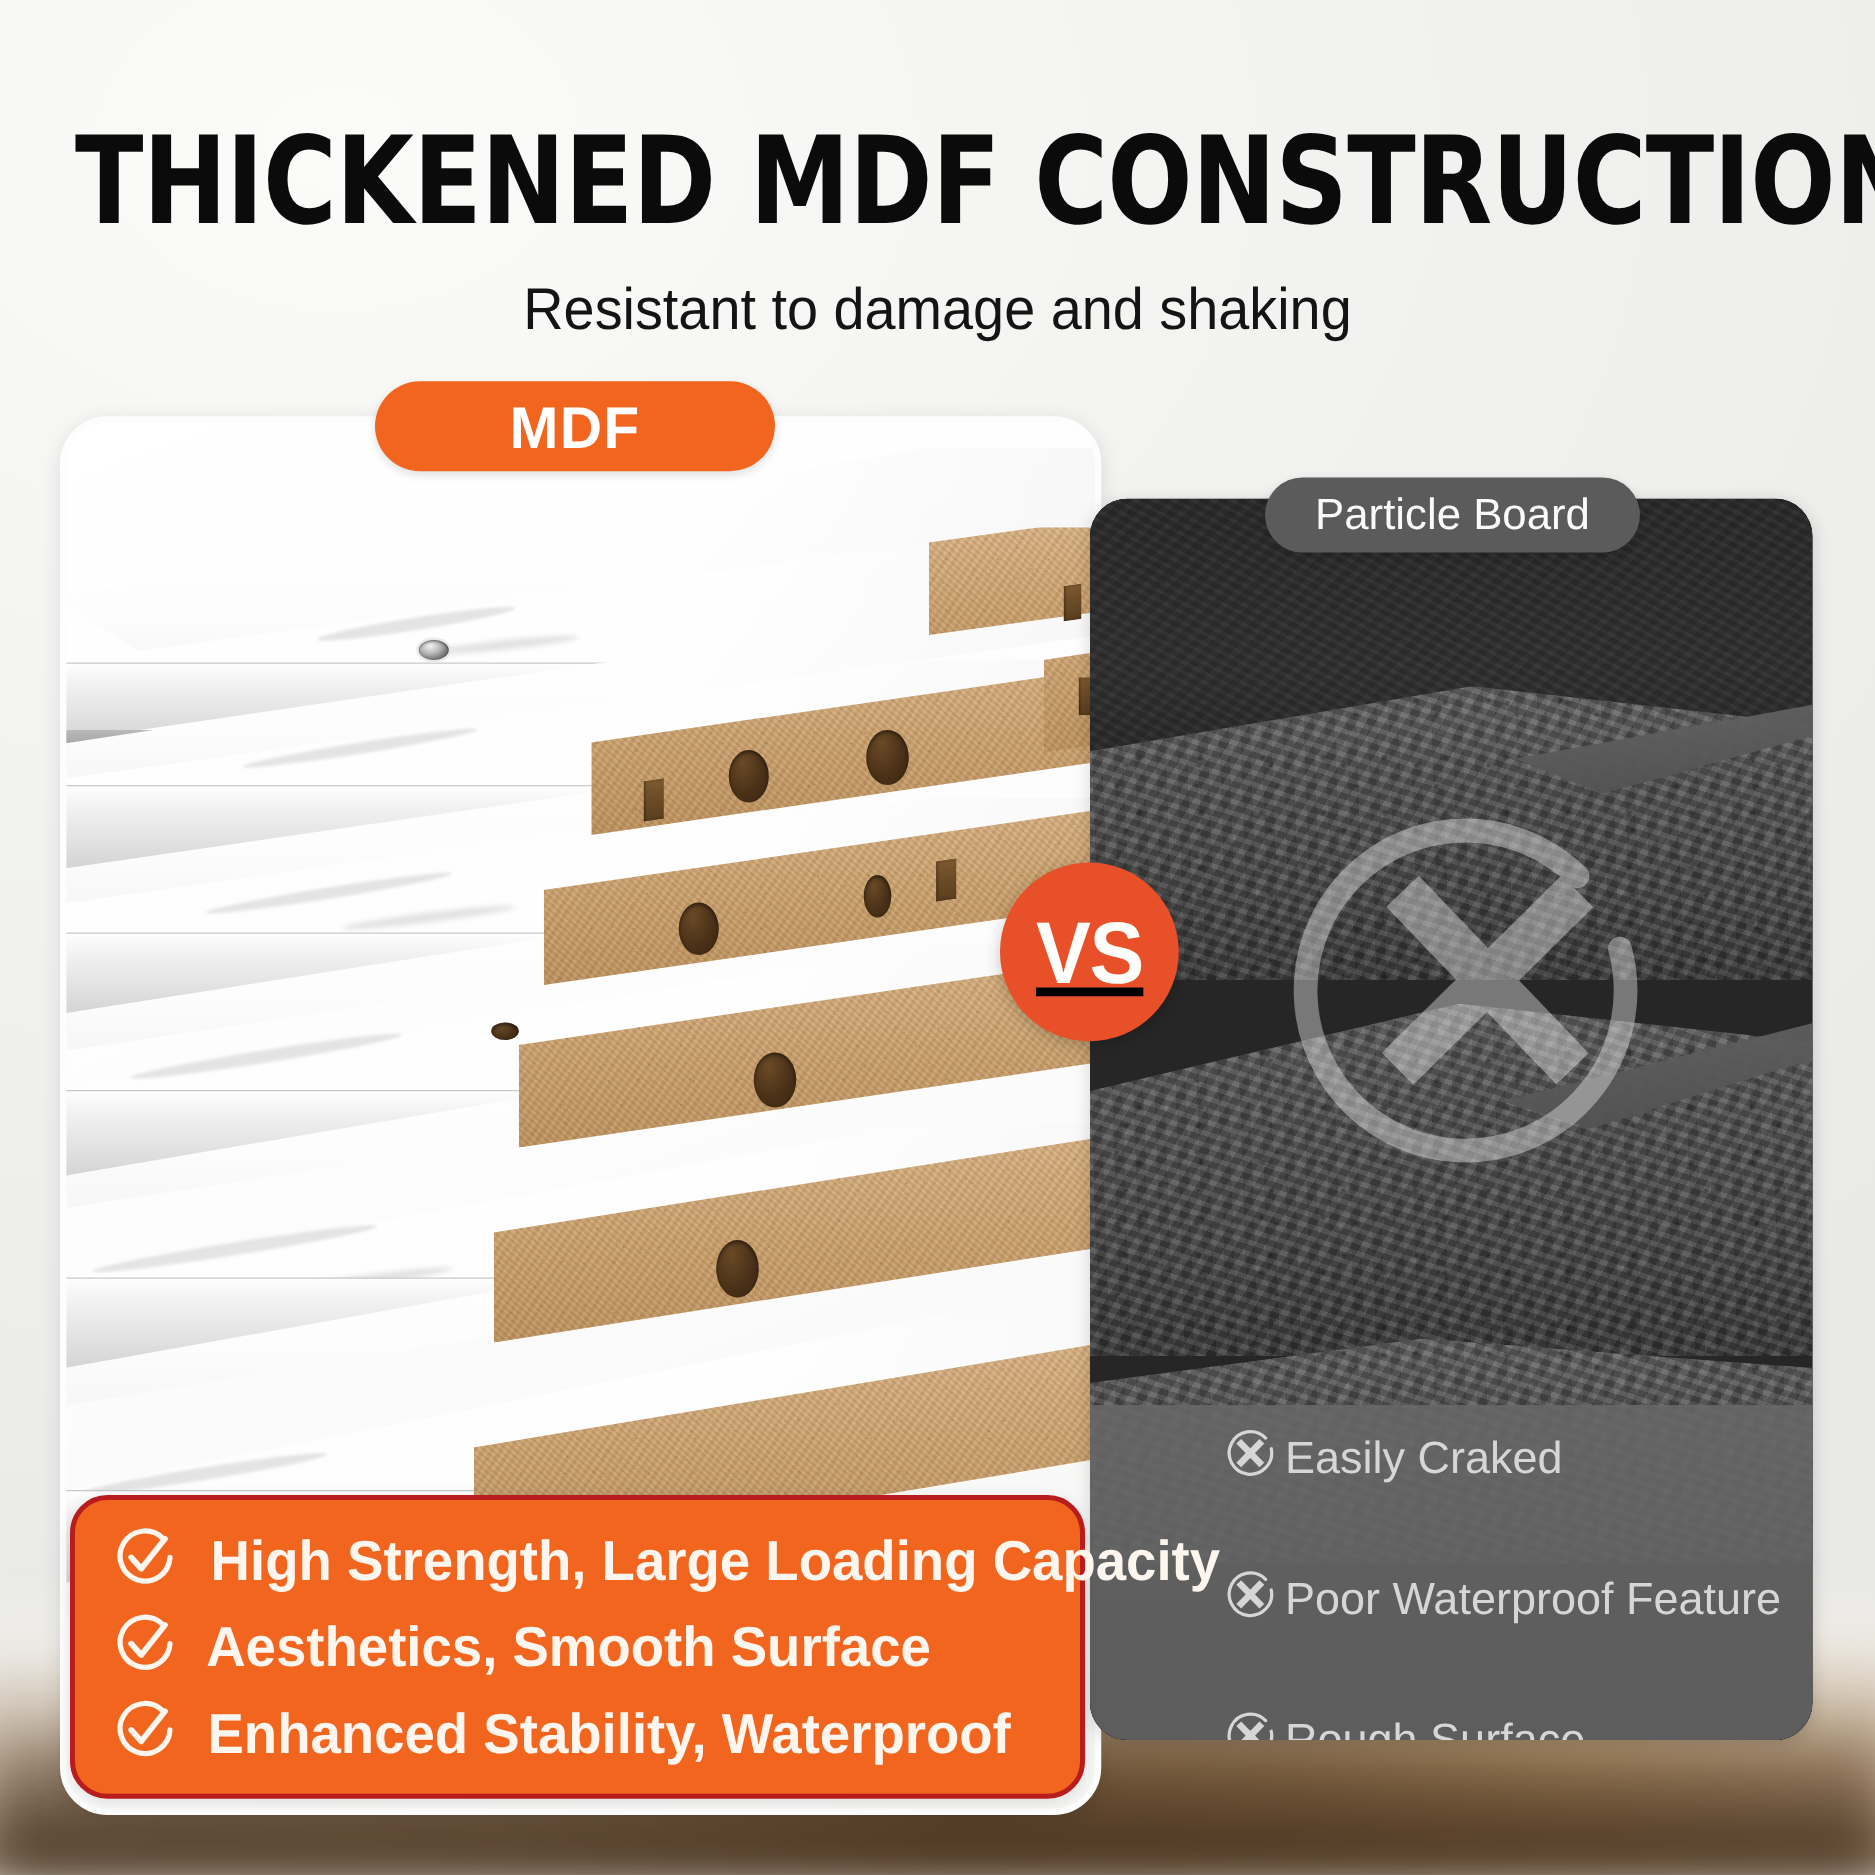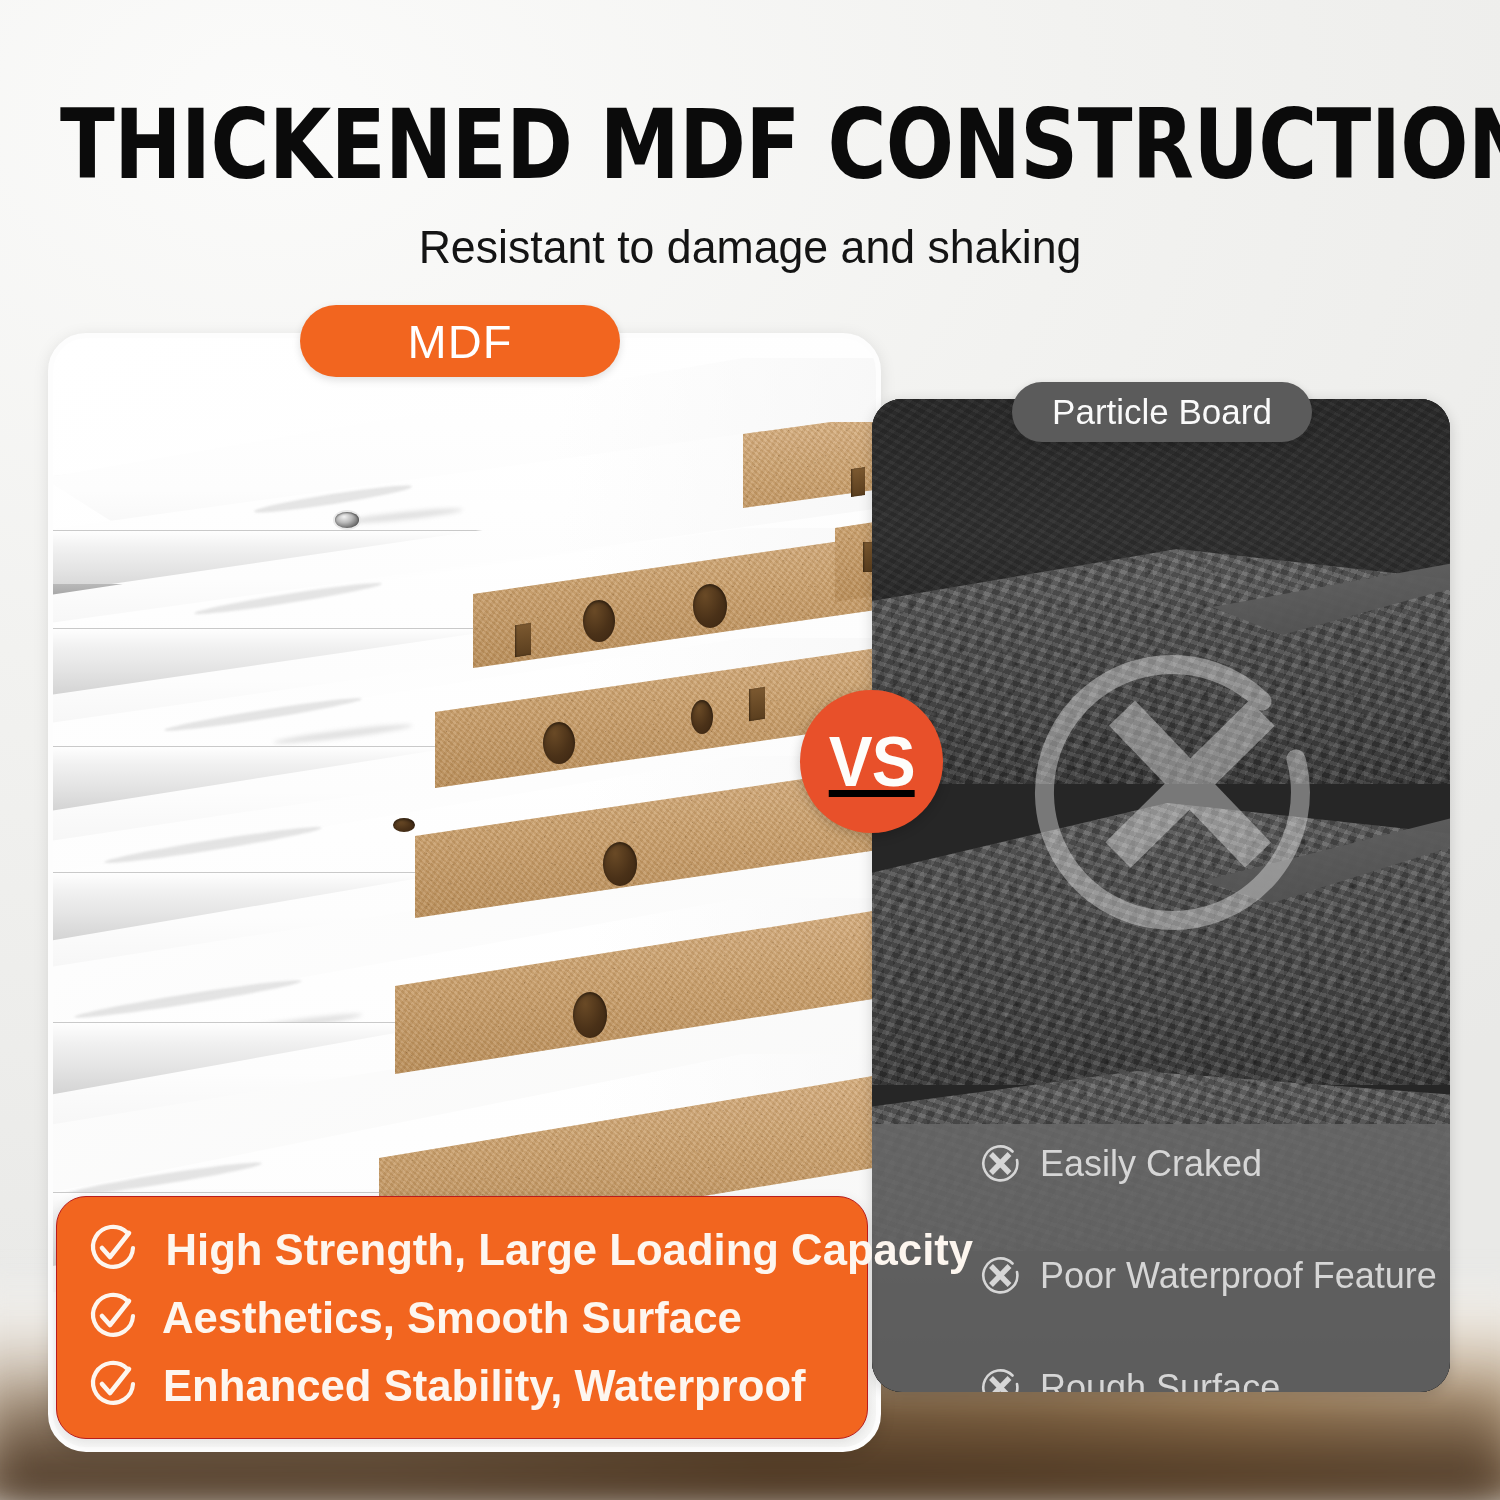--- a/index.html
+++ b/index.html
@@ -129,21 +129,21 @@
 
   
   .pill-mdf{
     position:absolute;left:300px;top:305px;width:320px;height:72px;
     border-radius:36px;background:#f2651f;
     display:flex;align-items:center;justify-content:center;
     box-shadow:0 3px 8px rgba(0,0,0,.13);
     z-index:30;
   }
   .pill-mdf span{
-    color:#fff;font-size:47px;font-weight:normal;letter-spacing:1px;
+    color:#fff;font-size:47px;font-weight:bold;letter-spacing:1px;
     font-family:"Liberation Sans",sans-serif;
   }
   .pill-pb{
     position:absolute;left:1012px;top:382px;width:300px;height:60px;
     border-radius:30px;background:#5b5b5b;
     display:flex;align-items:center;justify-content:center;
     box-shadow:0 3px 8px rgba(0,0,0,.18);
     z-index:30;
   }
   .pill-pb span{
@@ -213,31 +213,31 @@
   }
 
   
   .cons-band{
     position:absolute;left:0;bottom:0;width:100%;height:268px;
     background:rgba(104,104,104,0.88);
     z-index:20;
     display:flex;flex-direction:column;justify-content:center;
     padding-left:106px;box-sizing:border-box;gap:22px;
   }
-  .con-row{display:flex;gap:18px;margin-top:42px;}
+  .con-row{display:flex;align-items:center;gap:6px;margin-top:42px;}
   .con-row .lbl{
     font-size:36px;color:#d6d6d6;font-weight:normal;white-space:nowrap;
     font-family:"Liberation Sans",sans-serif;
   }
 
   
   .pros-box{
     position:absolute;left:56px;top:1196px;width:812px;height:243px;
     border-radius:30px;background:#f2651f;
-    border:1px solid #b91c1c;
+    border:4px solid #b91c1c;
     box-sizing:border-box;
     display:flex;flex-direction:column;justify-content:center;
     padding-left:30px;gap:12px;
     z-index:25;
     box-shadow:0 3px 12px rgba(0,0,0,.10);
   }
   .pro-row{display:flex;align-items:center;gap:14px;}
   .pro-row .lbl{
     font-family:"Liberation Sans Narrow","Liberation Sans",sans-serif;
     font-size:45px;font-weight:bold;color:#fdf6ef;white-space:nowrap;

